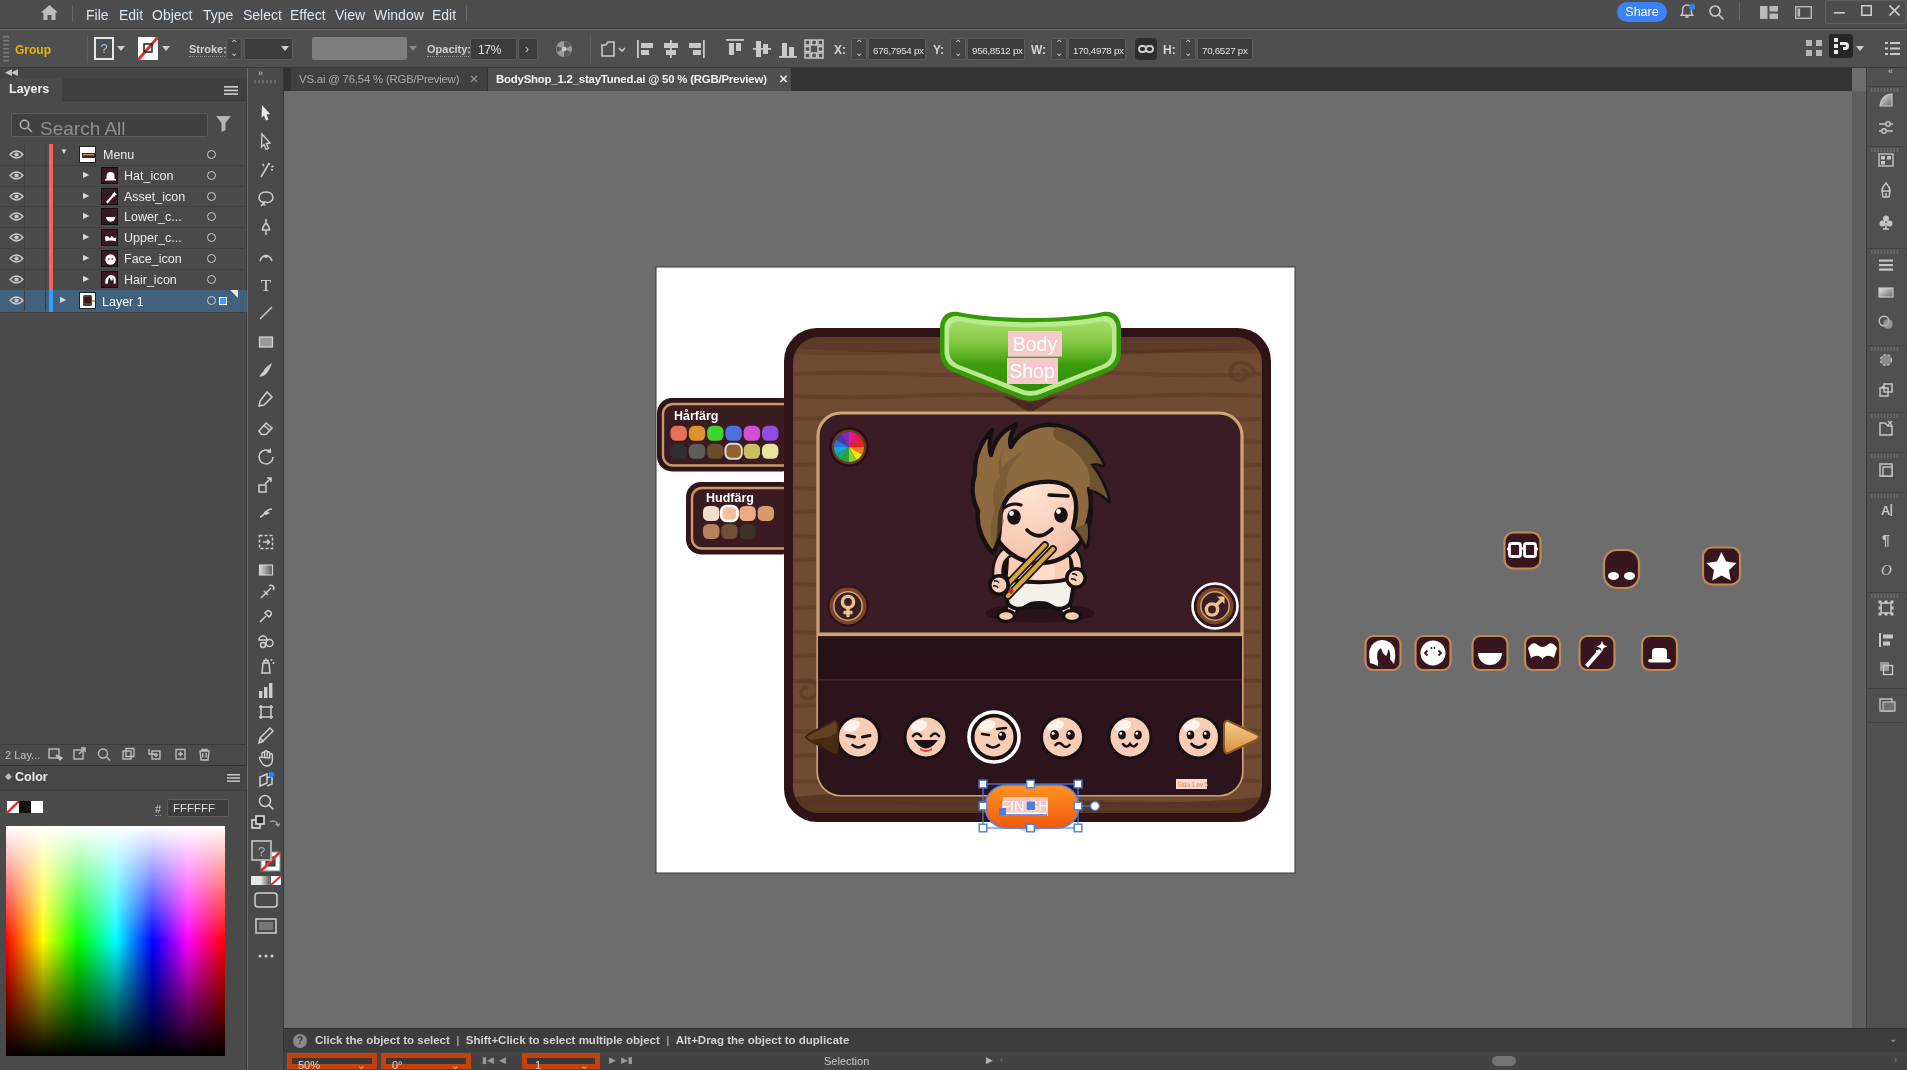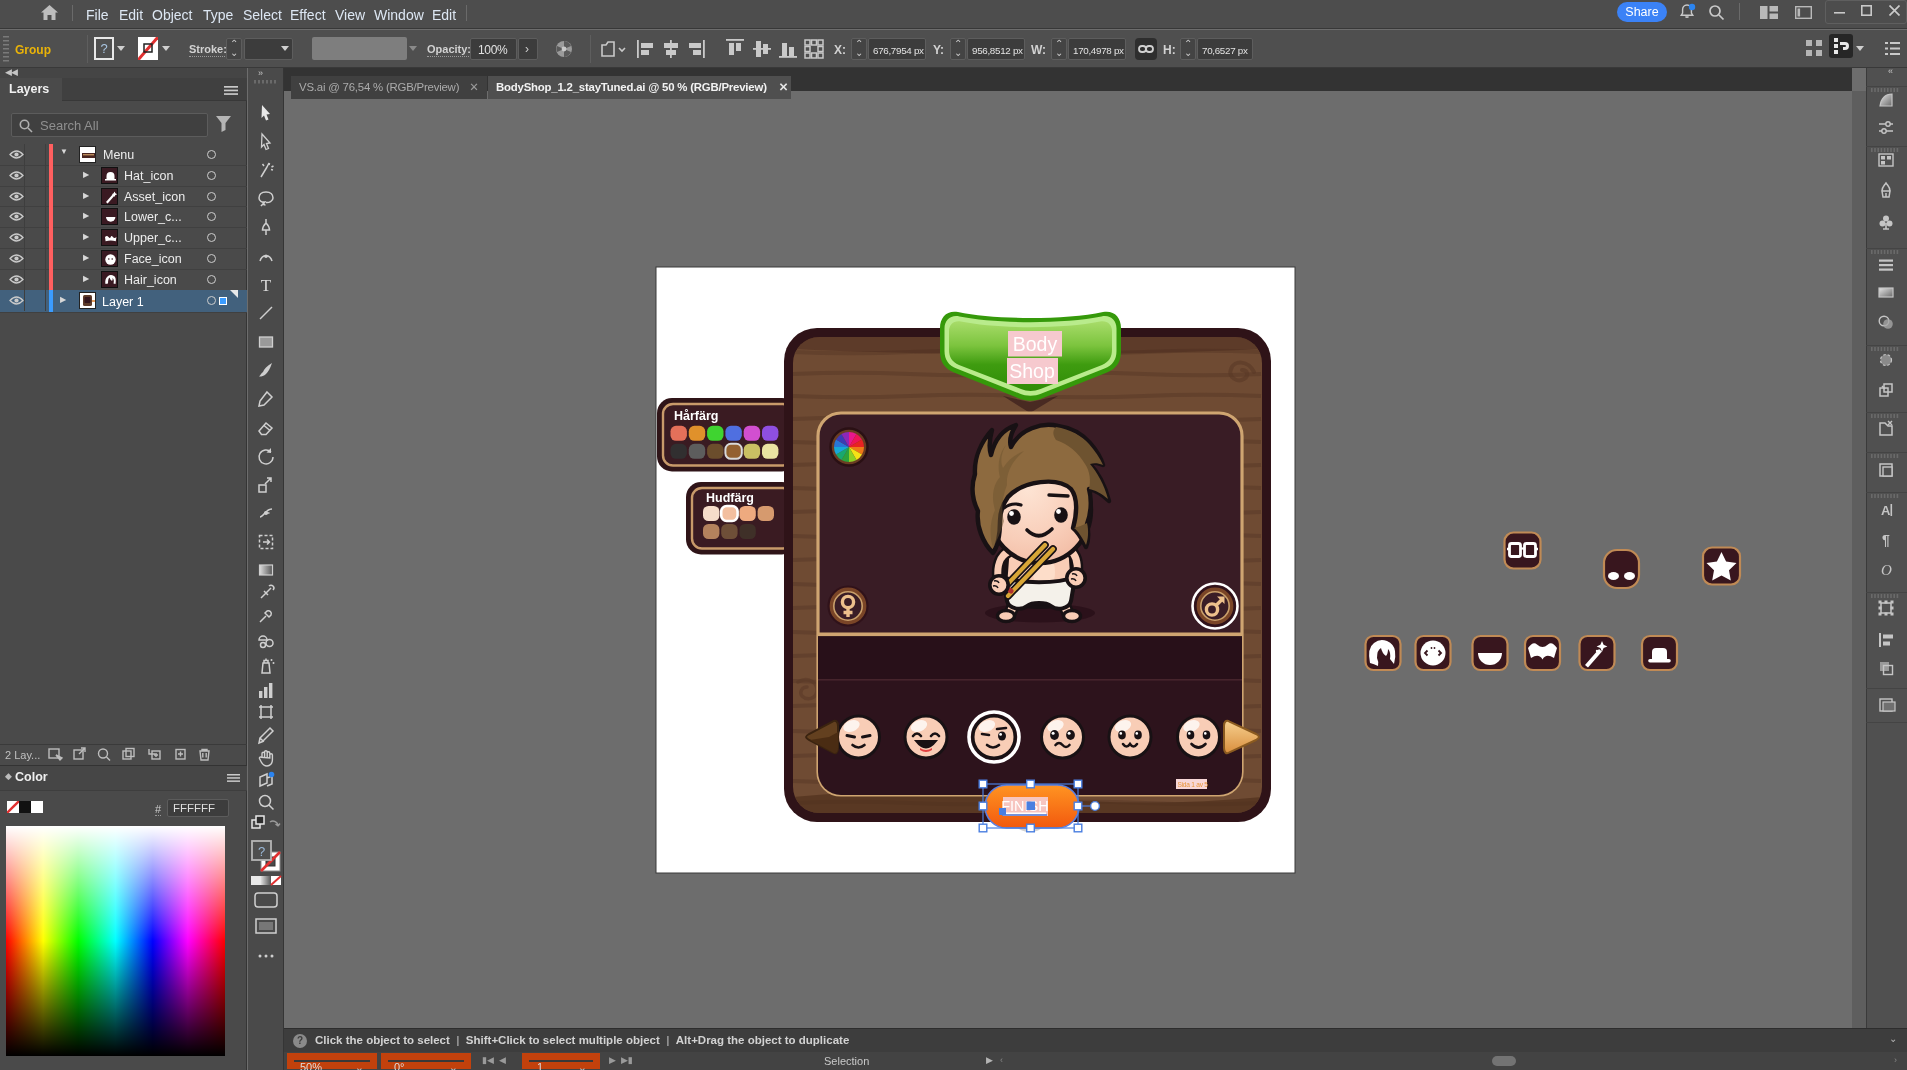--- a/index.html
+++ b/index.html
@@ -14,32 +14,32 @@
   
   #ctrlbar { position:absolute; left:0; top:30px; width:1907px; height:38px; background:#4f4f4f; border-bottom:1px solid #393939;}
   .clabel { position:absolute; font-size:12px; color:#d2d2d2; top:13px; }
   .dotted { border-bottom:1px dotted #9a9a9a; padding-bottom:1px;}
   .cbox { position:absolute; background:#3c3c3c; border:1px solid #5d5d5d; border-radius:2px; height:22px; top:8px; color:#e2e2e2; font-size:12px; white-space:nowrap; overflow:hidden; letter-spacing:-0.3px; }
   .spin { position:absolute; width:16px; height:22px; top:8px; background:#444444; border:1px solid #5d5d5d; border-radius:2px; }
   .spin:before{ content:"⌃"; position:absolute; left:3px; top:-1px; color:#ccc; font-size:10px;}
   .spin:after{ content:"⌄"; position:absolute; left:3px; bottom:1px; color:#ccc; font-size:10px;}
   
   #tabbar { position:absolute; left:284px; top:68px; width:1568px; height:23px; background:#333333; }
-  .tab { position:absolute; top:0; height:23px; font-size:11.4px; padding:0 8px; line-height:23px; white-space:nowrap; overflow:hidden; letter-spacing:-0.2px;margin-top:8px; }
+  .tab { position:absolute; top:0; height:23px; font-size:11.4px; padding:0 8px; line-height:23px; white-space:nowrap; overflow:hidden; letter-spacing:-0.2px; }
   
   #leftdock { position:absolute; left:0; top:68px; width:247px; height:1002px; background:#4a4a4a; border-right:1px solid #353535;}
   
   #toolcol { position:absolute; left:248px; top:68px; width:36px; height:1002px; background:#4a4a4a; border-right:1px solid #353535; }
   
   #rightdock { position:absolute; left:1866px; top:68px; width:41px; height:1002px; background:#505050; border-left:1px solid #3a3a3a;}
   #vscroll { position:absolute; left:1852px; top:91px; width:14px; height:937px; background:#5e5e5e; }
   
   #hintbar { position:absolute; left:284px; top:1028px; width:1623px; height:24px; background:#3d3d3d; border-top:1px solid #2d2d2d; }
   #statusbar { position:absolute; left:284px; top:1052px; width:1623px; height:18px; background:#434343; }
-  .sbox { position:absolute; top:1px; height:16px; background:#383838; border:7px solid #c2410c; color:#ddd; font-size:11px; }
+  .sbox { position:absolute; top:1px; height:16px; background:#383838; border:5px solid #c2410c; color:#ddd; font-size:11px; }
 </style>
 </head>
 <body>
 
   <svg id="canvas" class="abs" style="left:284px; top:91px;" width="1568" height="937" viewBox="284 91 1568 937">
   <defs>
 <linearGradient id="bgrad" x1="0" y1="0" x2="0" y2="1">
  <stop offset="0" stop-color="#a8dc6a"></stop>
         <stop offset="0.35" stop-color="#7cc43e"></stop>
  <stop offset="0.62" stop-color="#3f9c10"></stop>
@@ -381,21 +381,21 @@
         <path d="M0 0 L8 0 L4 5 Z" fill="#cfcfcf"></path>
       </svg>
     </div>
     <div class="abs" style="left:312px;top:7px;width:95px;height:23px;background:#7e7e7e;border-radius:2px;"></div>
     <div class="abs" style="left:409px;top:16px;">
       <svg style="display:block" width="8" height="5" viewBox="0 0 8 5">
         <path d="M0 0 L8 0 L4 5 Z" fill="#8a8a8a"></path>
       </svg>
     </div>
     <div class="clabel dotted" style="left:427px;font-weight:bold;font-size:11px;">Opacity:</div>
-    <div class="cbox" style="left:470px;width:47px;padding:4px 0 0 7px;">100%</div>
+    <div class="cbox" style="left:470px;width:47px;padding:4px 0 0 7px;">17%</div>
     <div class="cbox" style="left:518px;width:20px;color:#ccc;padding:3px 0 0 6px;">›</div>
     <svg class="abs" style="left:555px;top:10px;" width="18" height="18" viewBox="0 0 18 18">
       <circle cx="9" cy="9" r="8" fill="#9b9b9b"></circle>
       <path d="M9 9 L9 1 A8 8 0 0 1 16 6 Z M9 9 L16 12 A8 8 0 0 1 9 17 Z M9 9 L2 12 A8 8 0 0 1 2 6 Z" fill="#5a5a5a"></path>
       <circle cx="9" cy="9" r="2.4" fill="#c9c9c9"></circle>
     </svg>
     <div class="abs" style="left:590px;top:5px;width:1px;height:28px;background:#5e5e5e;"></div>
     <svg class="abs" style="left:600px;top:10px;" width="26" height="18" viewBox="0 0 26 18">
       <path d="M2 16 L2 5 L6 5 L8 2 L14 2 L14 16 Z" fill="none" stroke="#c9c9c9" stroke-width="1.6"></path>
       <path d="M19 8 l3 3 l3 -3" fill="none" stroke="#c9c9c9" stroke-width="1.6"></path>
@@ -509,21 +509,21 @@
         <rect y="3.6" width="14" height="1.7"></rect>
         <rect y="7.2" width="14" height="1.7"></rect>
       </g>
     </svg>
 
     <div class="abs" style="left:11px;top:45px;width:197px;height:24px;background:#404040;border:1px solid #5c5c5c;border-radius:2px;">
       <svg class="abs" style="left:7px;top:5px;" width="14" height="14" viewBox="0 0 14 14">
         <circle cx="5.5" cy="5.5" r="4.2" fill="none" stroke="#b0b0b0" stroke-width="1.6"></circle>
         <path d="M9 9 L13 13" stroke="#b0b0b0" stroke-width="1.6"></path>
       </svg>
-      <div class="abs" style="left:28px;top:4px;color:#8f8f8f;font-size:13px;">Search All</div>
+      <div class="abs" style="left:28px;top:4px;color:#8f8f8f;font-size:19px;">Search All</div>
     </div>
     <svg class="abs" style="left:216px;top:48px;" width="15" height="16" viewBox="0 0 15 16">
       <path d="M0 0 L15 0 L9.5 7 L9.5 14 L5.5 16 L5.5 7 Z" fill="#b5b5b5"></path>
     </svg>
 
     <div id="lrows">
       <div class="abs" style="left:0;top:96.8px;width:247px;height:1px;background:#404040;"></div>
       <svg class="abs" style="left:9px;top:81.0px;" width="15" height="11" viewBox="0 0 15 11">
         <path d="M1 5.5 Q7.5 -1.5 14 5.5 Q7.5 12.5 1 5.5 Z" fill="none" stroke="#c9c9c9" stroke-width="1.3"></path>
         <circle cx="7.5" cy="5.5" r="2.1" fill="#c9c9c9"></circle>

